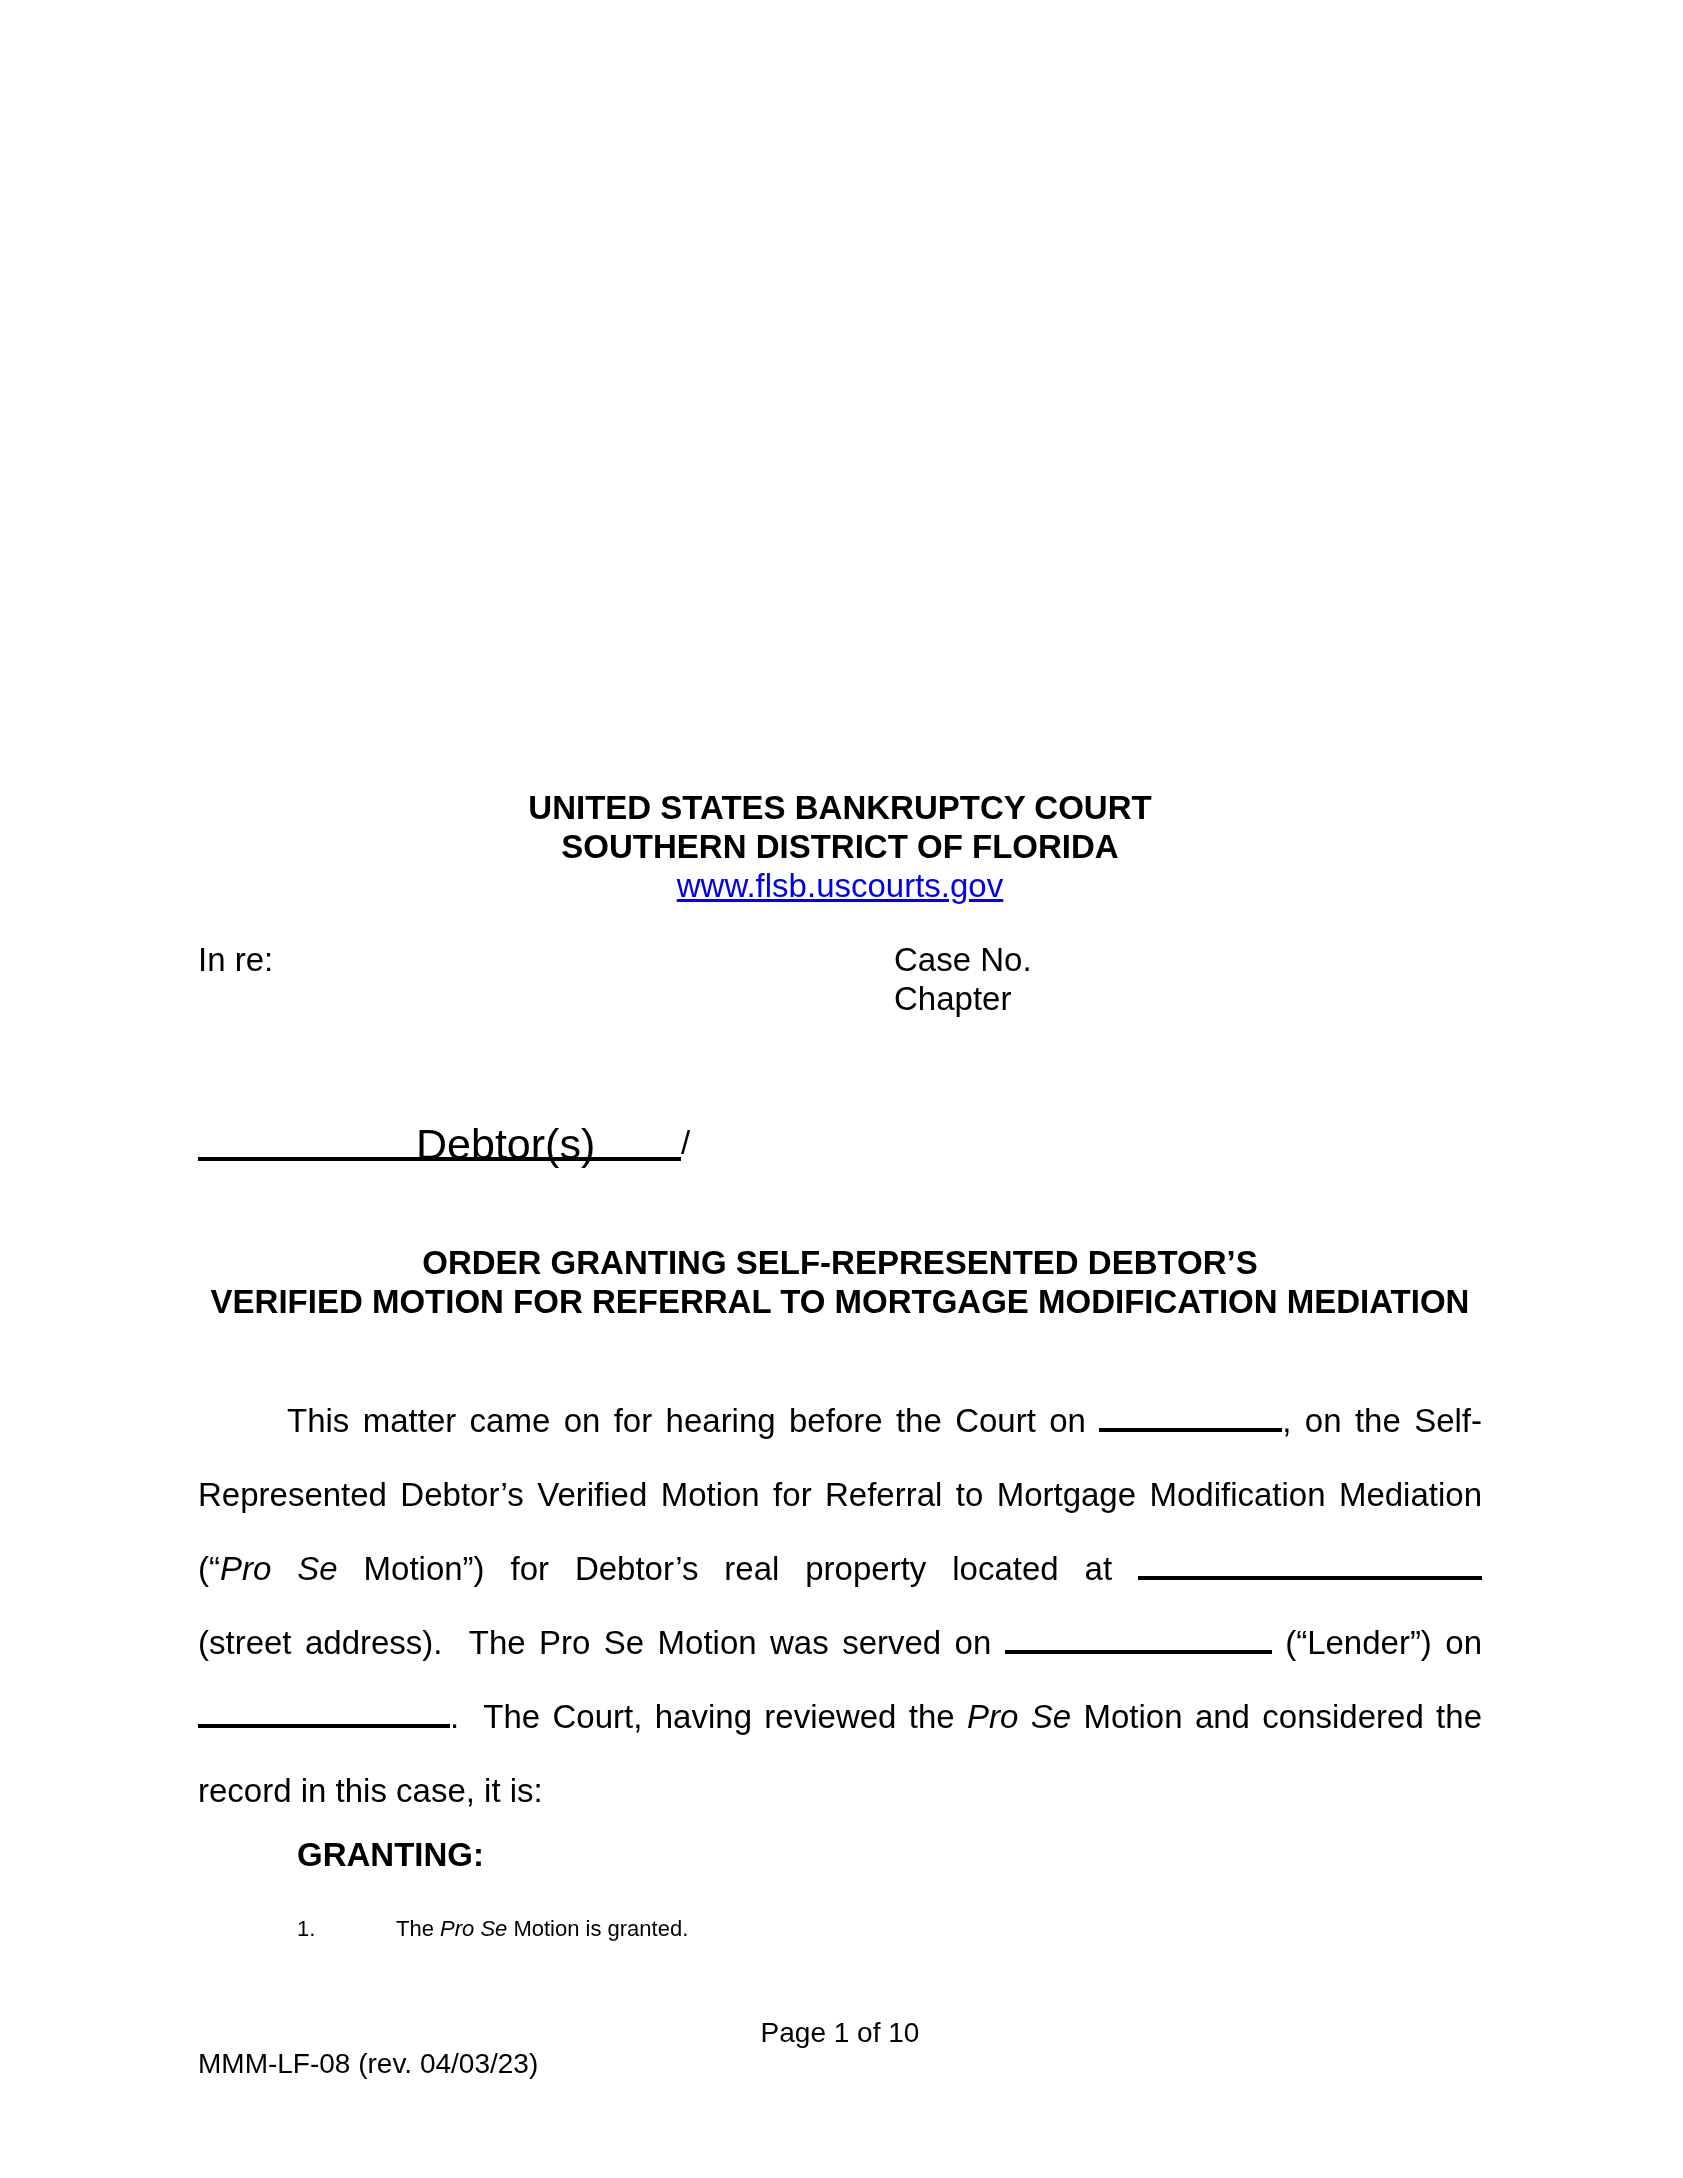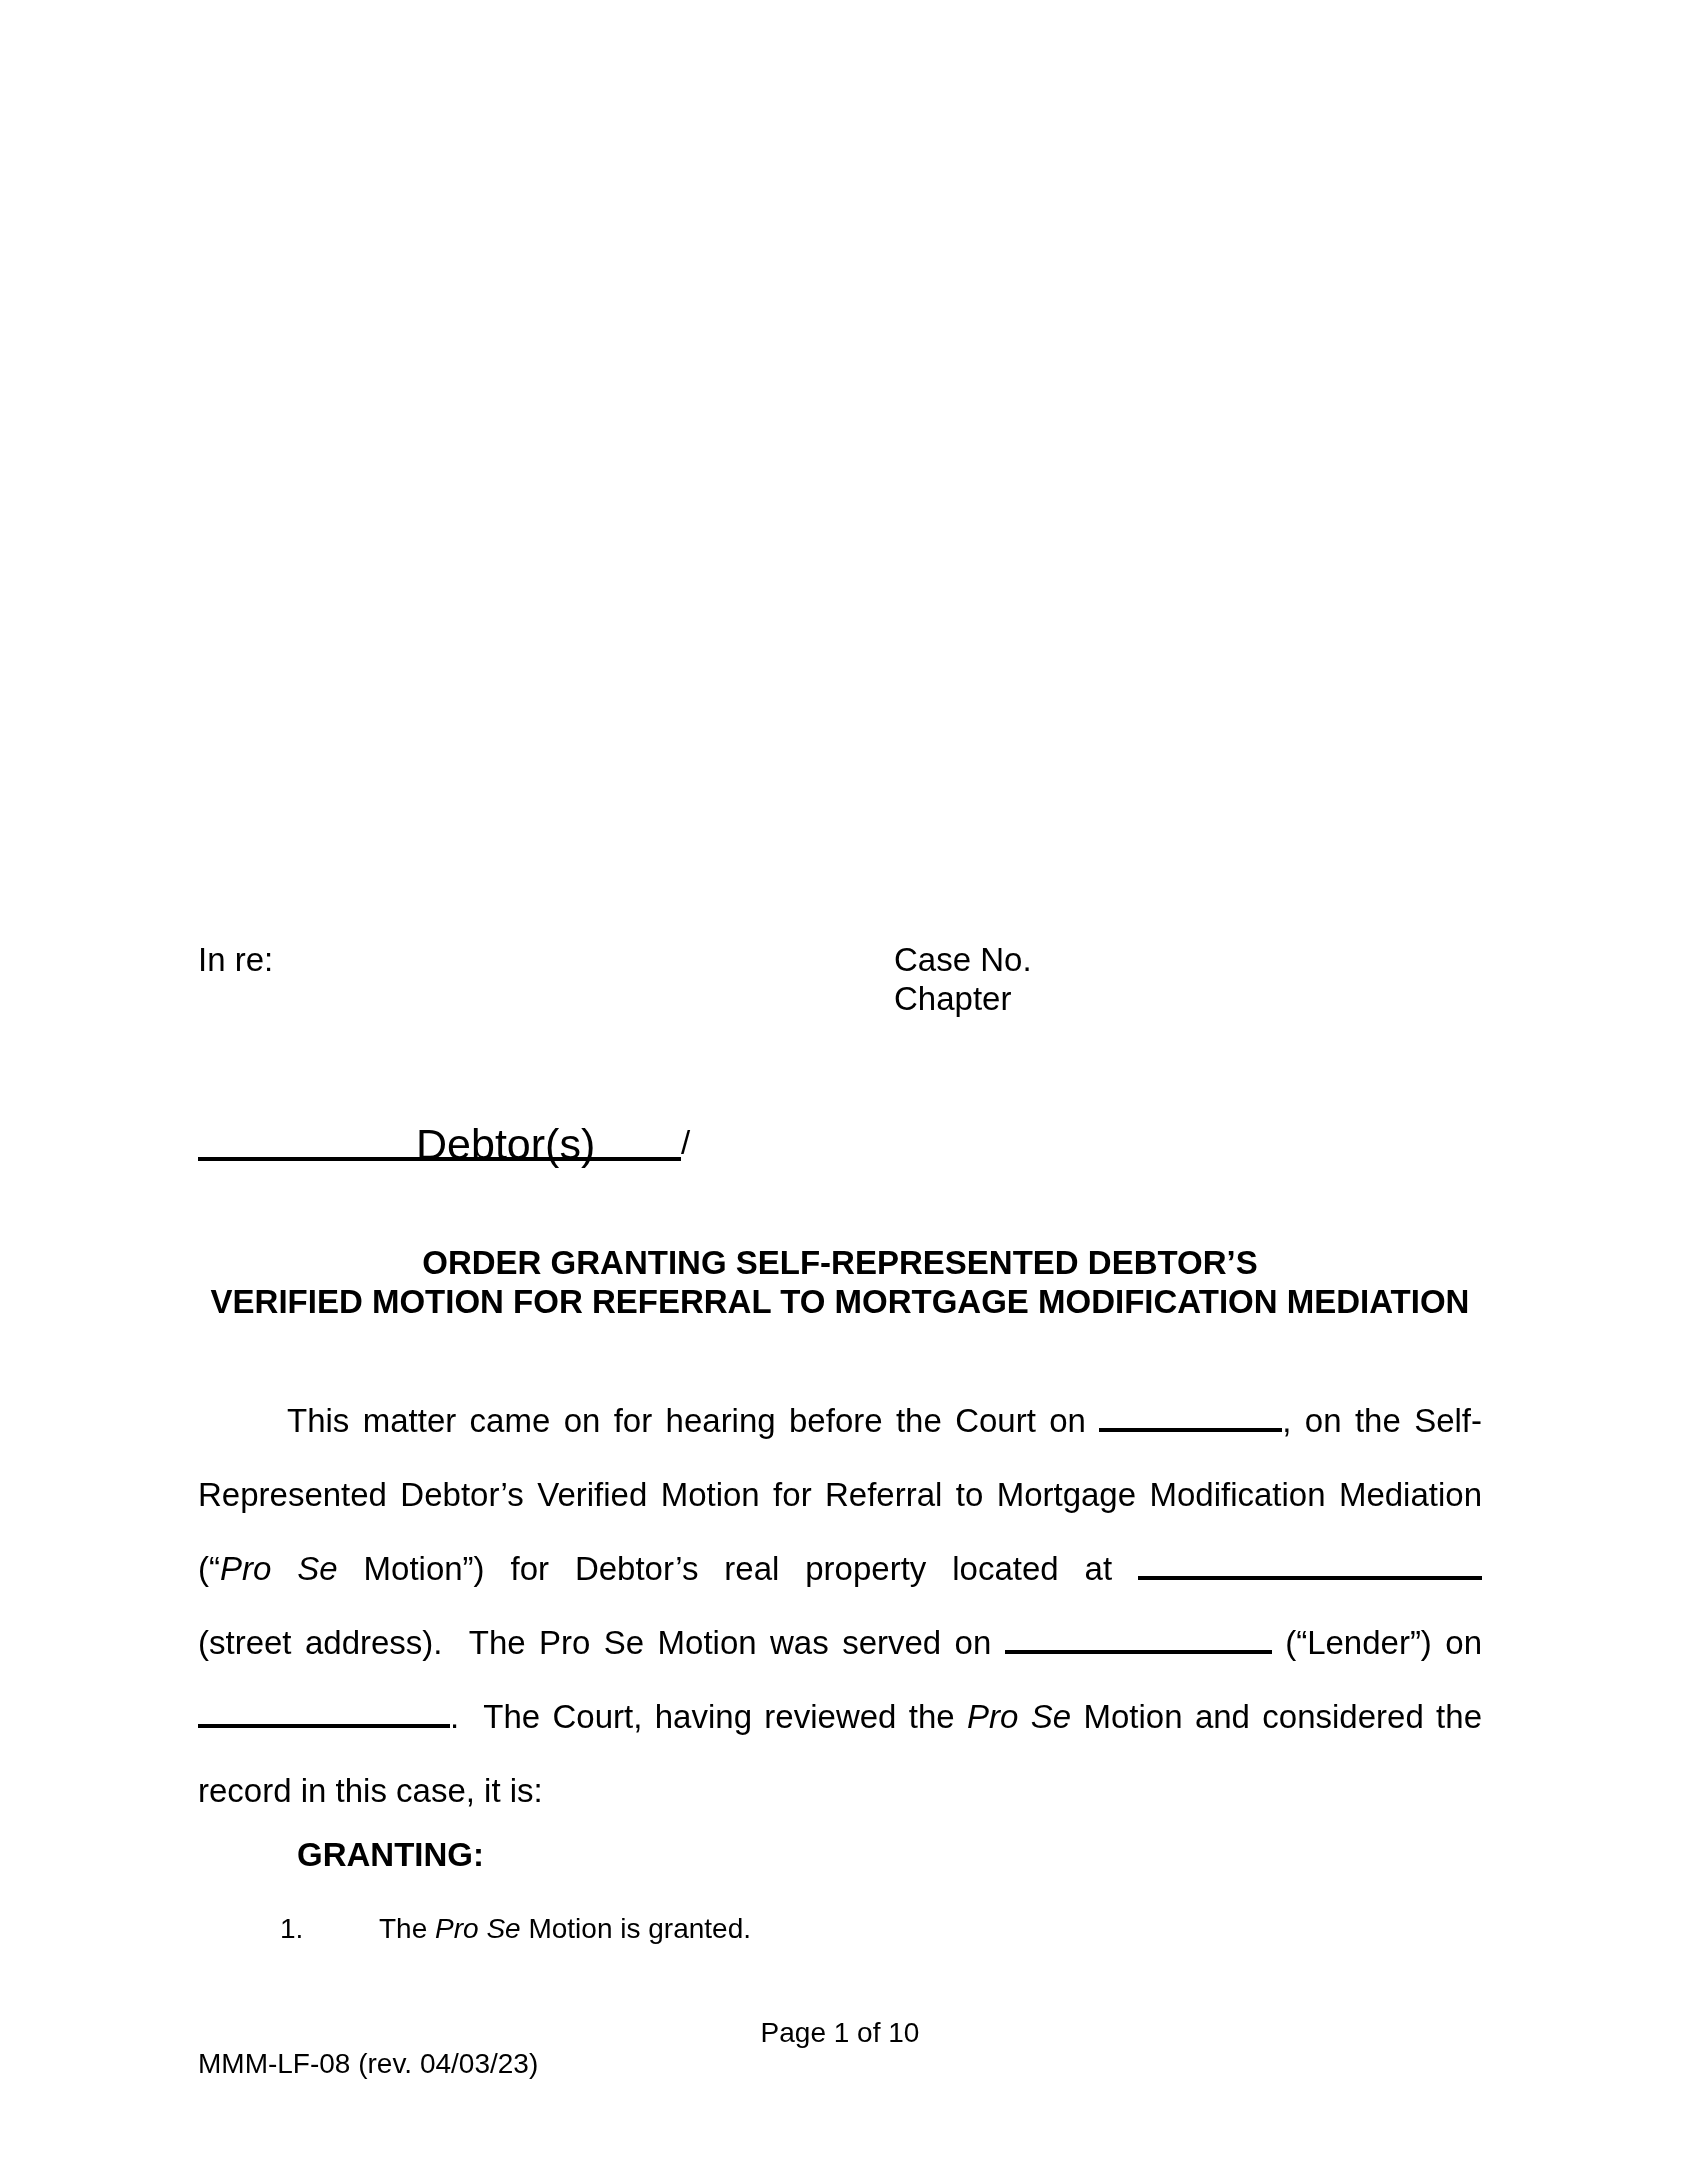--- a/index.html
+++ b/index.html
@@ -29,30 +29,35 @@
   .bline{height:74px;line-height:74px;white-space:normal;}
   .jline{text-align:justify;text-align-last:justify;-moz-text-align-last:justify;}
   .indent1{text-indent:89px;}
   .it{font-style:italic;}
   .blank{display:inline-block;border-bottom:4px solid #000;height:0.9em;vertical-align:baseline;}
   .b1{width:183px;}
   .b2{width:344px;}
   .b3{width:267px;}
   .b4{width:252px;}
   .ordered{top:1835px;left:297px;font-size:33px;line-height:39px;font-weight:bold;}
-  .item1{top:1909px;left:280px;font-size:28px;line-height:39px;}
+  .item1{top:1909px;left:297px;font-size:22px;line-height:39px;}
   .num{display:inline-block;width:99px;}
   .footer-page{top:2016px;left:198px;width:1284px;text-align:center;font-size:28px;line-height:33px;}
   .footer-form{top:2047px;left:198px;font-size:28px;line-height:33px;}
 </style>
 </head>
 <body>
 
 <div class="page">
 
+  <div class="abs header">
+    <div class="bold">UNITED STATES BANKRUPTCY COURT</div>
+    <div class="bold">SOUTHERN DISTRICT OF FLORIDA</div>
+    <div><a href="#" class="court-link">www.flsb.uscourts.gov</a></div>
+  </div>
 
   <div class="abs inre">In re:</div>
 
   <div class="abs caseblock">
     <div>Case No.</div>
     <div>Chapter</div>
   </div>
 
   <div class="abs debtor-underline">
       <span class="debtor-label">Debtor(s)</span>

